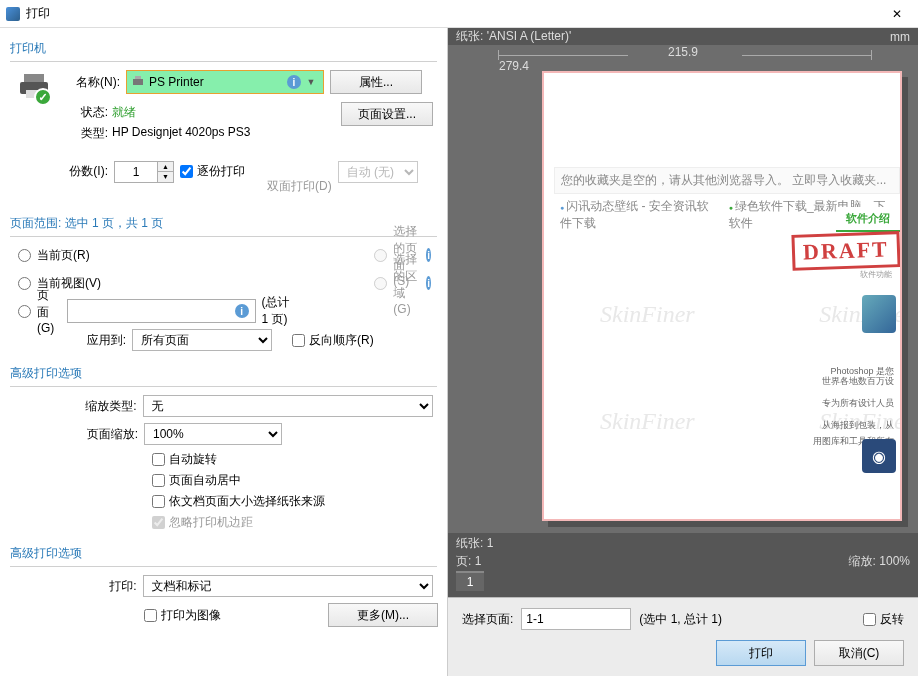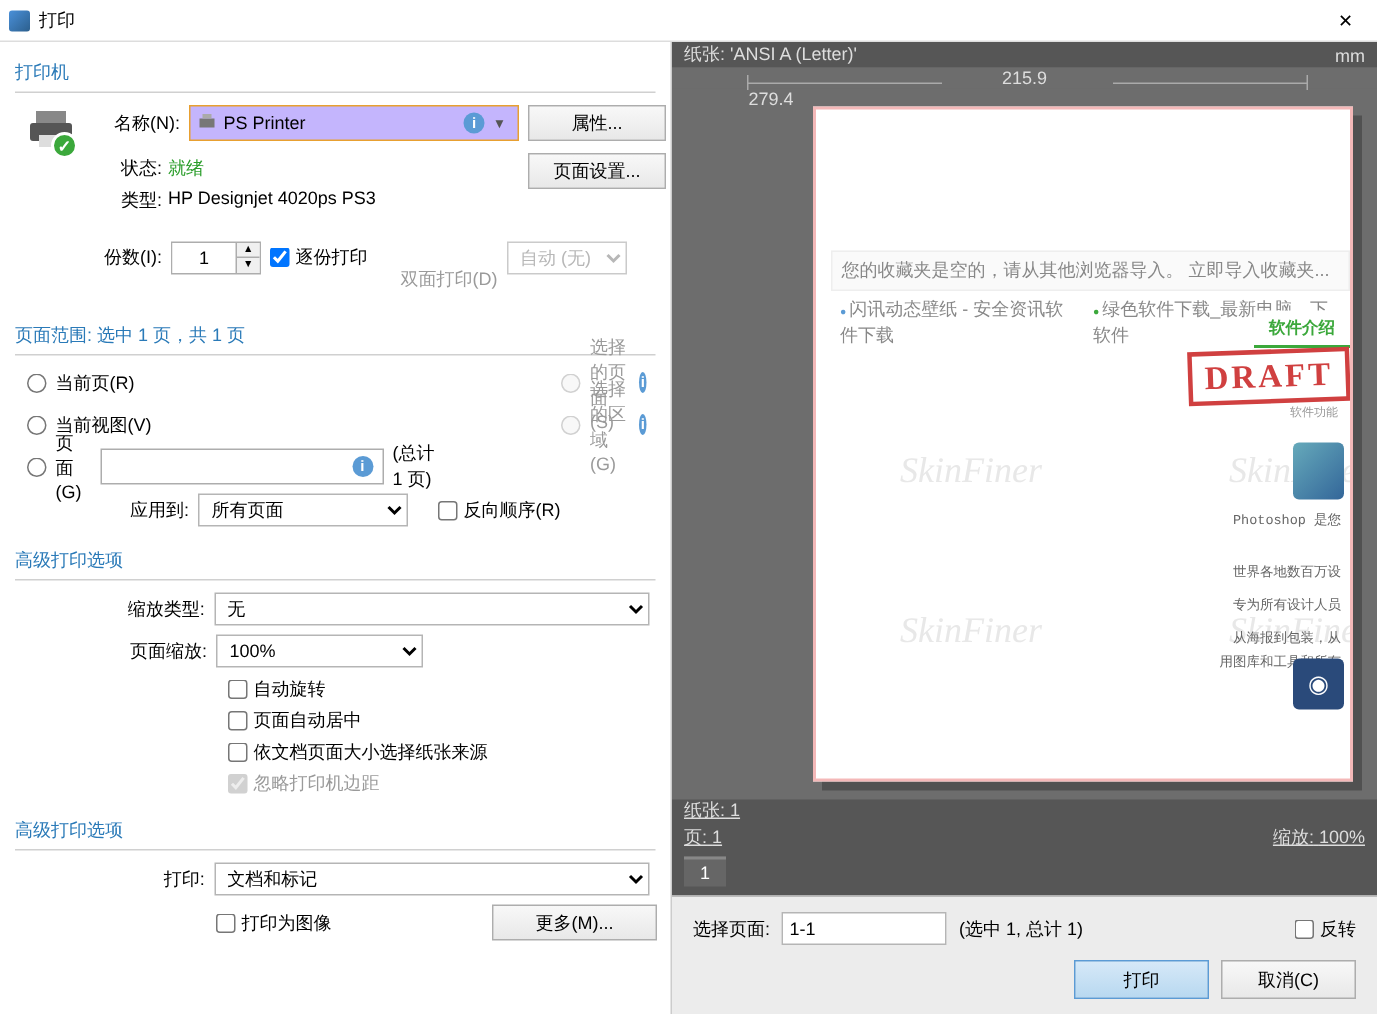--- a/index.html
+++ b/index.html
@@ -21,21 +21,21 @@
 .row { display: flex; align-items: center; margin-bottom: 6px; gap: 6px; }
 .label { text-align: right; width: 62px; font-size: 12px; }
 
 .printer-row { display: flex; align-items: flex-start; gap: 8px; }
 .printer-icon { width: 32px; height: 32px; position: relative; margin-top: 2px; }
 .printer-svg { width: 32px; height: 28px; }
 .check-badge { position: absolute; bottom: -2px; right: -2px; width: 18px; height: 18px; background: #3ba83b; border-radius: 50%; border: 2px solid #fff; display: flex; align-items: center; justify-content: center; color: #fff; font-size: 11px; font-weight: bold; }
 .printer-details { flex: 1; }
 
 select, input[type=text], .combo { border: 1px solid #b5b5b5; background: #fff; height: 22px; padding: 0 4px; font-size: 12px; }
-.combo-printer { width: 220px; height: 24px; border: 1px solid #e8a030; display: flex; align-items: center; padding: 0 4px; background: #c4b5fd; position: relative; }
+.combo-printer { width: 198px; height: 24px; border: 1px solid #e8a030; display: flex; align-items: center; padding: 0 4px; background: #86efac; position: relative; }
 .combo-printer .p-icon { width: 14px; height: 14px; margin-right: 4px; }
 .info-icon { width: 14px; height: 14px; background: #5b9bd5; border-radius: 50%; color: #fff; display: inline-flex; align-items: center; justify-content: center; font-size: 10px; font-weight: bold; margin-left: auto; margin-right: 2px; }
 .dd-arrow { width: 16px; text-align: center; color: #555; font-size: 9px; }
 
 .btn { height: 24px; border: 1px solid #adadad; background: linear-gradient(#f8f8f8,#e8e8e8); padding: 0 10px; font-size: 12px; cursor: pointer; }
 .btn-wide { width: 92px; }
 
 .status-row { display: flex; gap: 4px; margin: 4px 0 2px 0; }
 .status-row .k { width: 50px; text-align: right; }
 .ready { color: #2a9d2a; }
@@ -82,26 +82,26 @@
 .page .content-top { position: absolute; top: 94px; left: 10px; right: 0; font-size: 8px; color: #888; }
 .page .line1 { padding: 4px 6px; border: 1px solid #eee; background: #fafafa; }
 .page .line2 { padding: 4px 6px; display: flex; gap: 10px; }
 .page .line2 span:first-child::before { content: "● "; color: #5b9bd5; font-size: 7px; }
 .page .line2 span:nth-child(2)::before { content: "● "; color: #3ba83b; font-size: 7px; }
 
 .page .tab { position: absolute; top: 134px; right: 0; background: #fff; border-bottom: 2px solid #3ba83b; padding: 4px 10px; color: #3ba83b; font-size: 11px; font-weight: bold; }
 .page .draft { position: absolute; top: 160px; right: 0; border: 3px solid #d04040; color: #d04040; font-family: Georgia,serif; font-size: 22px; font-weight: 900; padding: 2px 8px; transform: rotate(-2deg); letter-spacing: 2px; }
 .page .small-sub { position: absolute; top: 196px; right: 8px; font-size: 8px; color: #999; }
 .page .txt-block { position: absolute; right: 6px; font-size: 9px; color: #666; text-align: left; }
-.page .t1 { top: 267px; font-family: Liberation Mono, monospace; } .page .t2 { top: 302px; } .page .t3 { top: 324px; } .page .t4 { top: 346px; } .page .t5 { top: 362px; }
+.page .t1 { top: 292px; } .page .t2 { top: 302px; } .page .t3 { top: 324px; } .page .t4 { top: 346px; } .page .t5 { top: 362px; }
 .page .img1 { position: absolute; top: 222px; right: 4px; width: 34px; height: 38px; background: linear-gradient(135deg,#6ab,#369); border-radius: 4px; }
 .page .img2 { position: absolute; bottom: 46px; right: 4px; width: 34px; height: 34px; background: #2a4a7a; border-radius: 4px; display:flex; align-items:center; justify-content:center; color:#fff; font-size:16px; }
 
 .preview-footer { background: #565656; color: #ddd; font-size: 11px; }
-.pf-row { display: flex; justify-content: space-between; padding: 2px 8px; height: 18px; align-items: flex-end; text-decoration: underline; }
+.pf-row { display: flex; justify-content: space-between; padding: 2px 8px; height: 18px; align-items: flex-start; }
 .page-num-tab { background: #666; color: #fff; width: 28px; height: 20px; display: flex; align-items: center; justify-content: center; margin: 2px 0 6px 8px; border-top: 2px solid #888; }
 
 .bottom-controls { background: #ececec; padding: 10px 14px; border-top: 1px solid #bbb; }
 .bc-row1 { display: flex; align-items: center; gap: 8px; margin-bottom: 10px; }
 .bc-row2 { display: flex; justify-content: flex-end; gap: 8px; }
 .btn-primary { background: linear-gradient(#d6e9f8,#b8d8f0); border: 1px solid #5b9bd5; width: 90px; height: 26px; }
 .btn-default { width: 90px; height: 26px; }
 
 .range-info-col2 { margin-left: 16px; margin-top: 30px; }
 .indent-opts { margin-left: 134px; display: flex; flex-direction: column; gap: 4px; }

